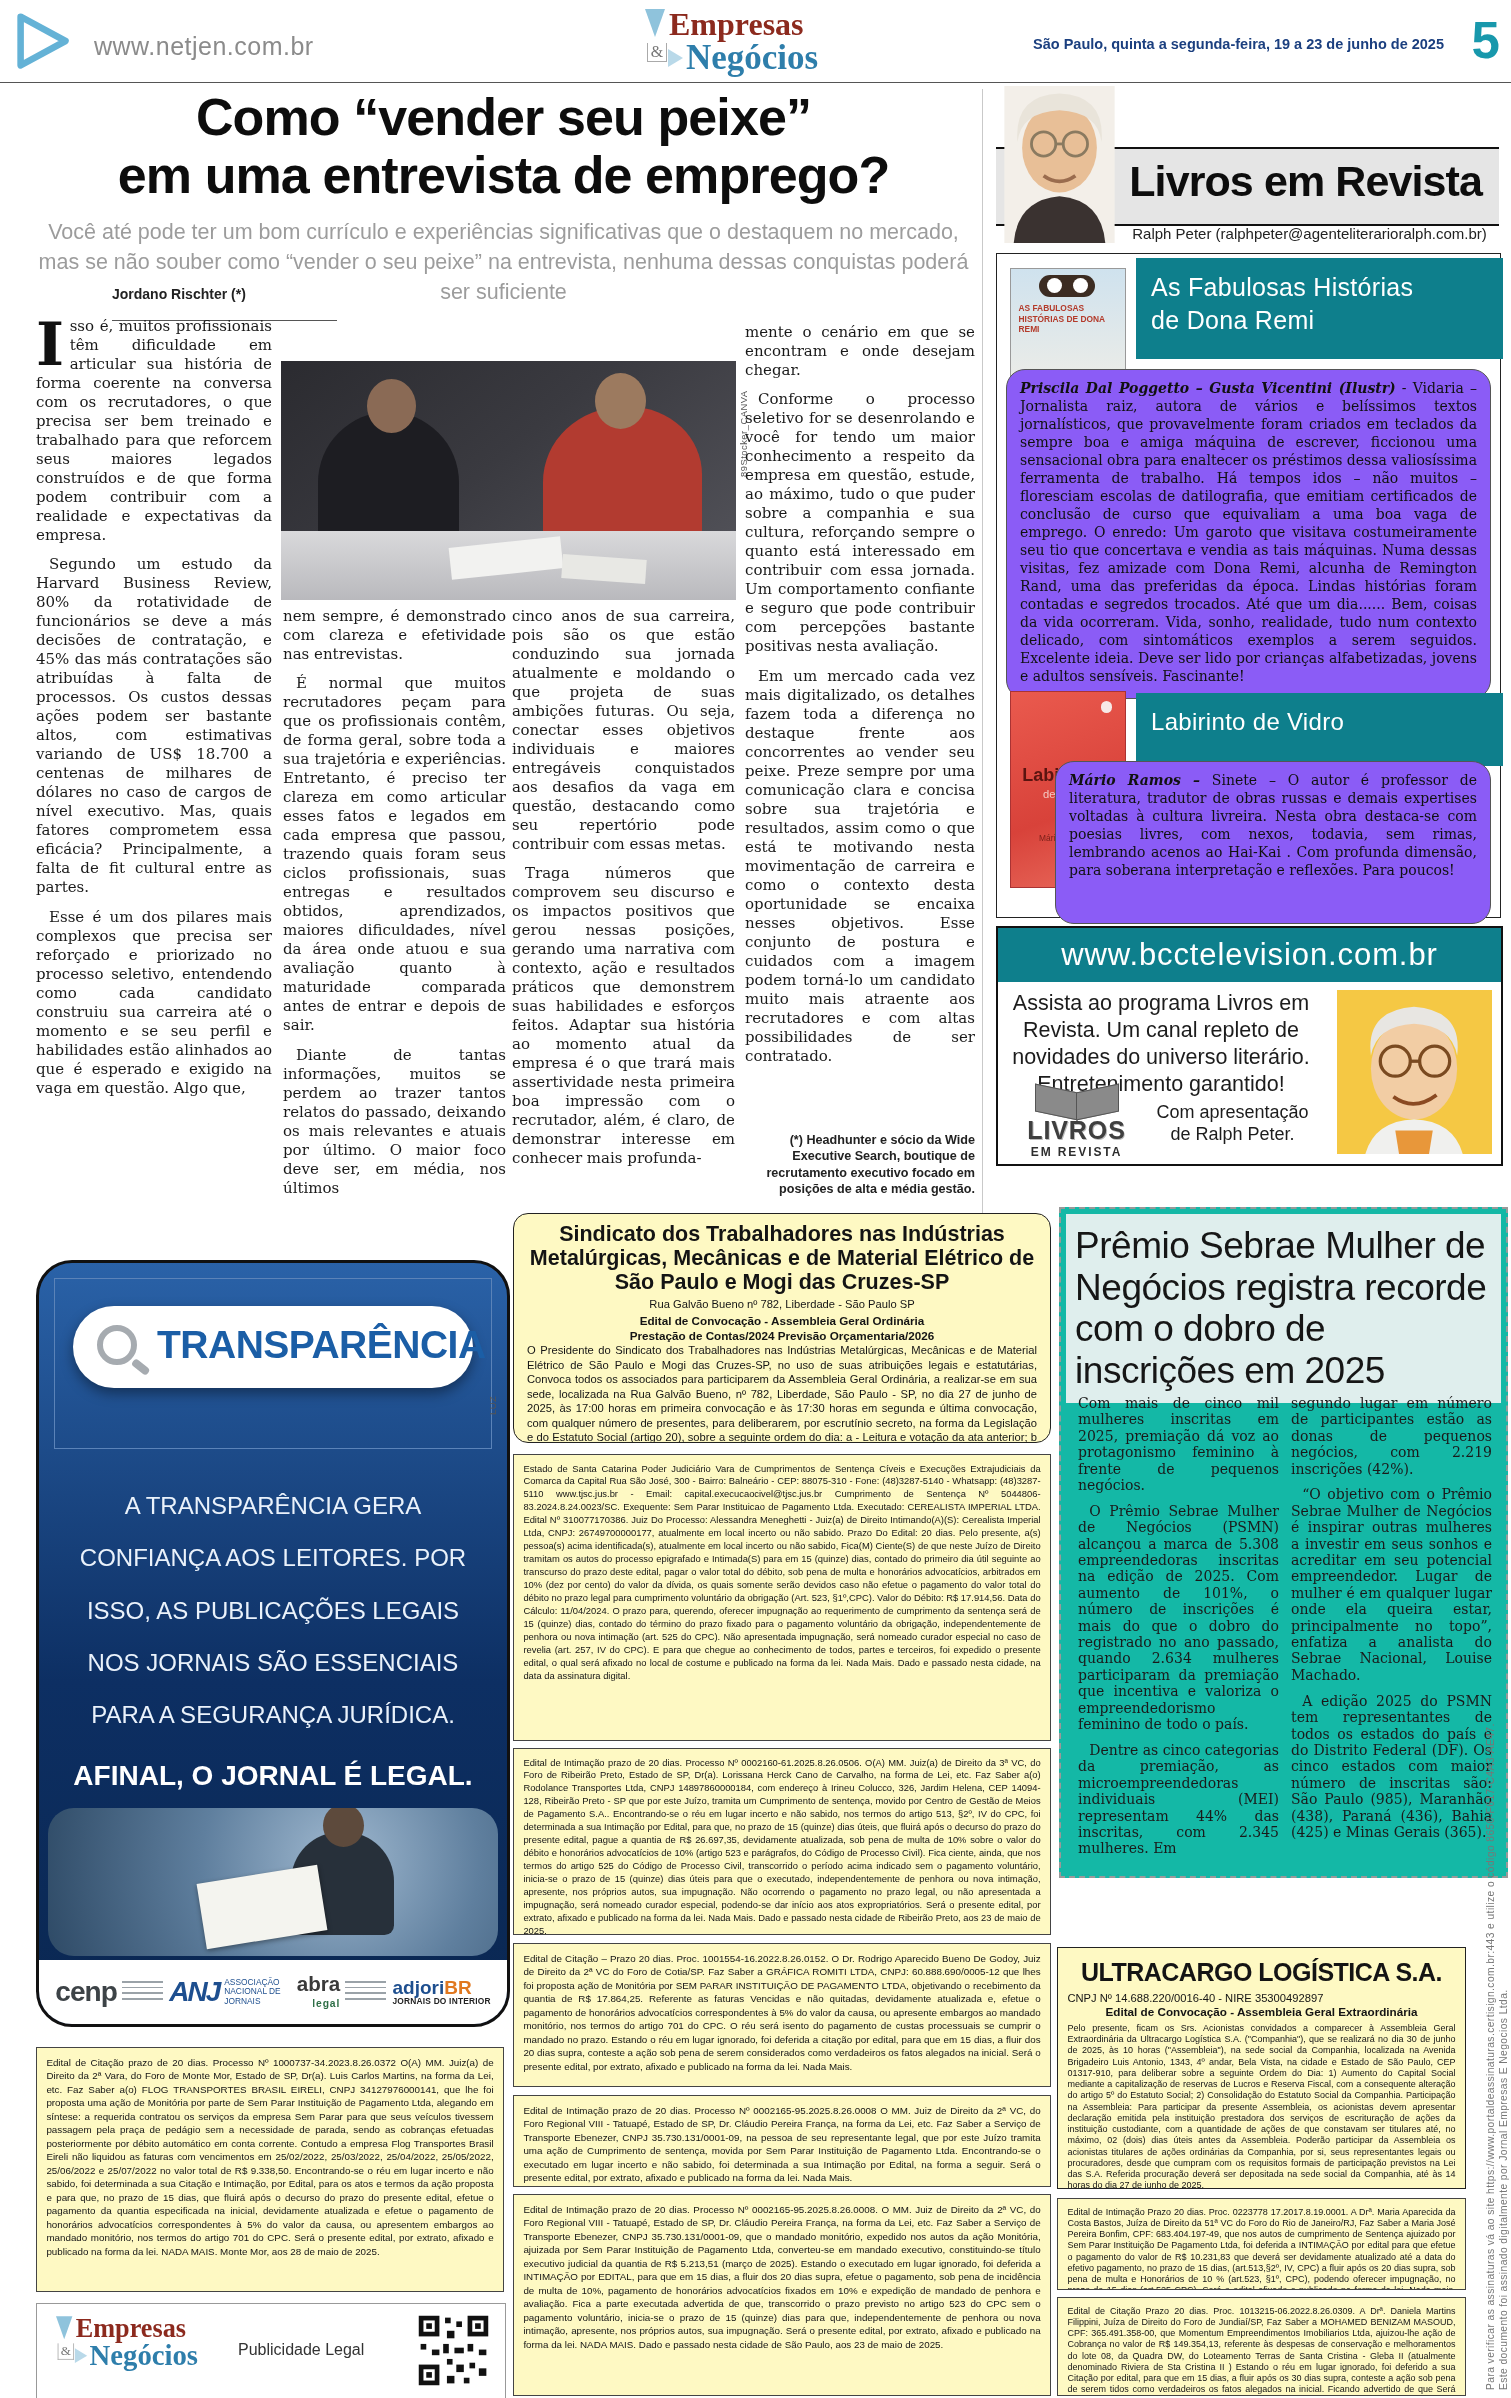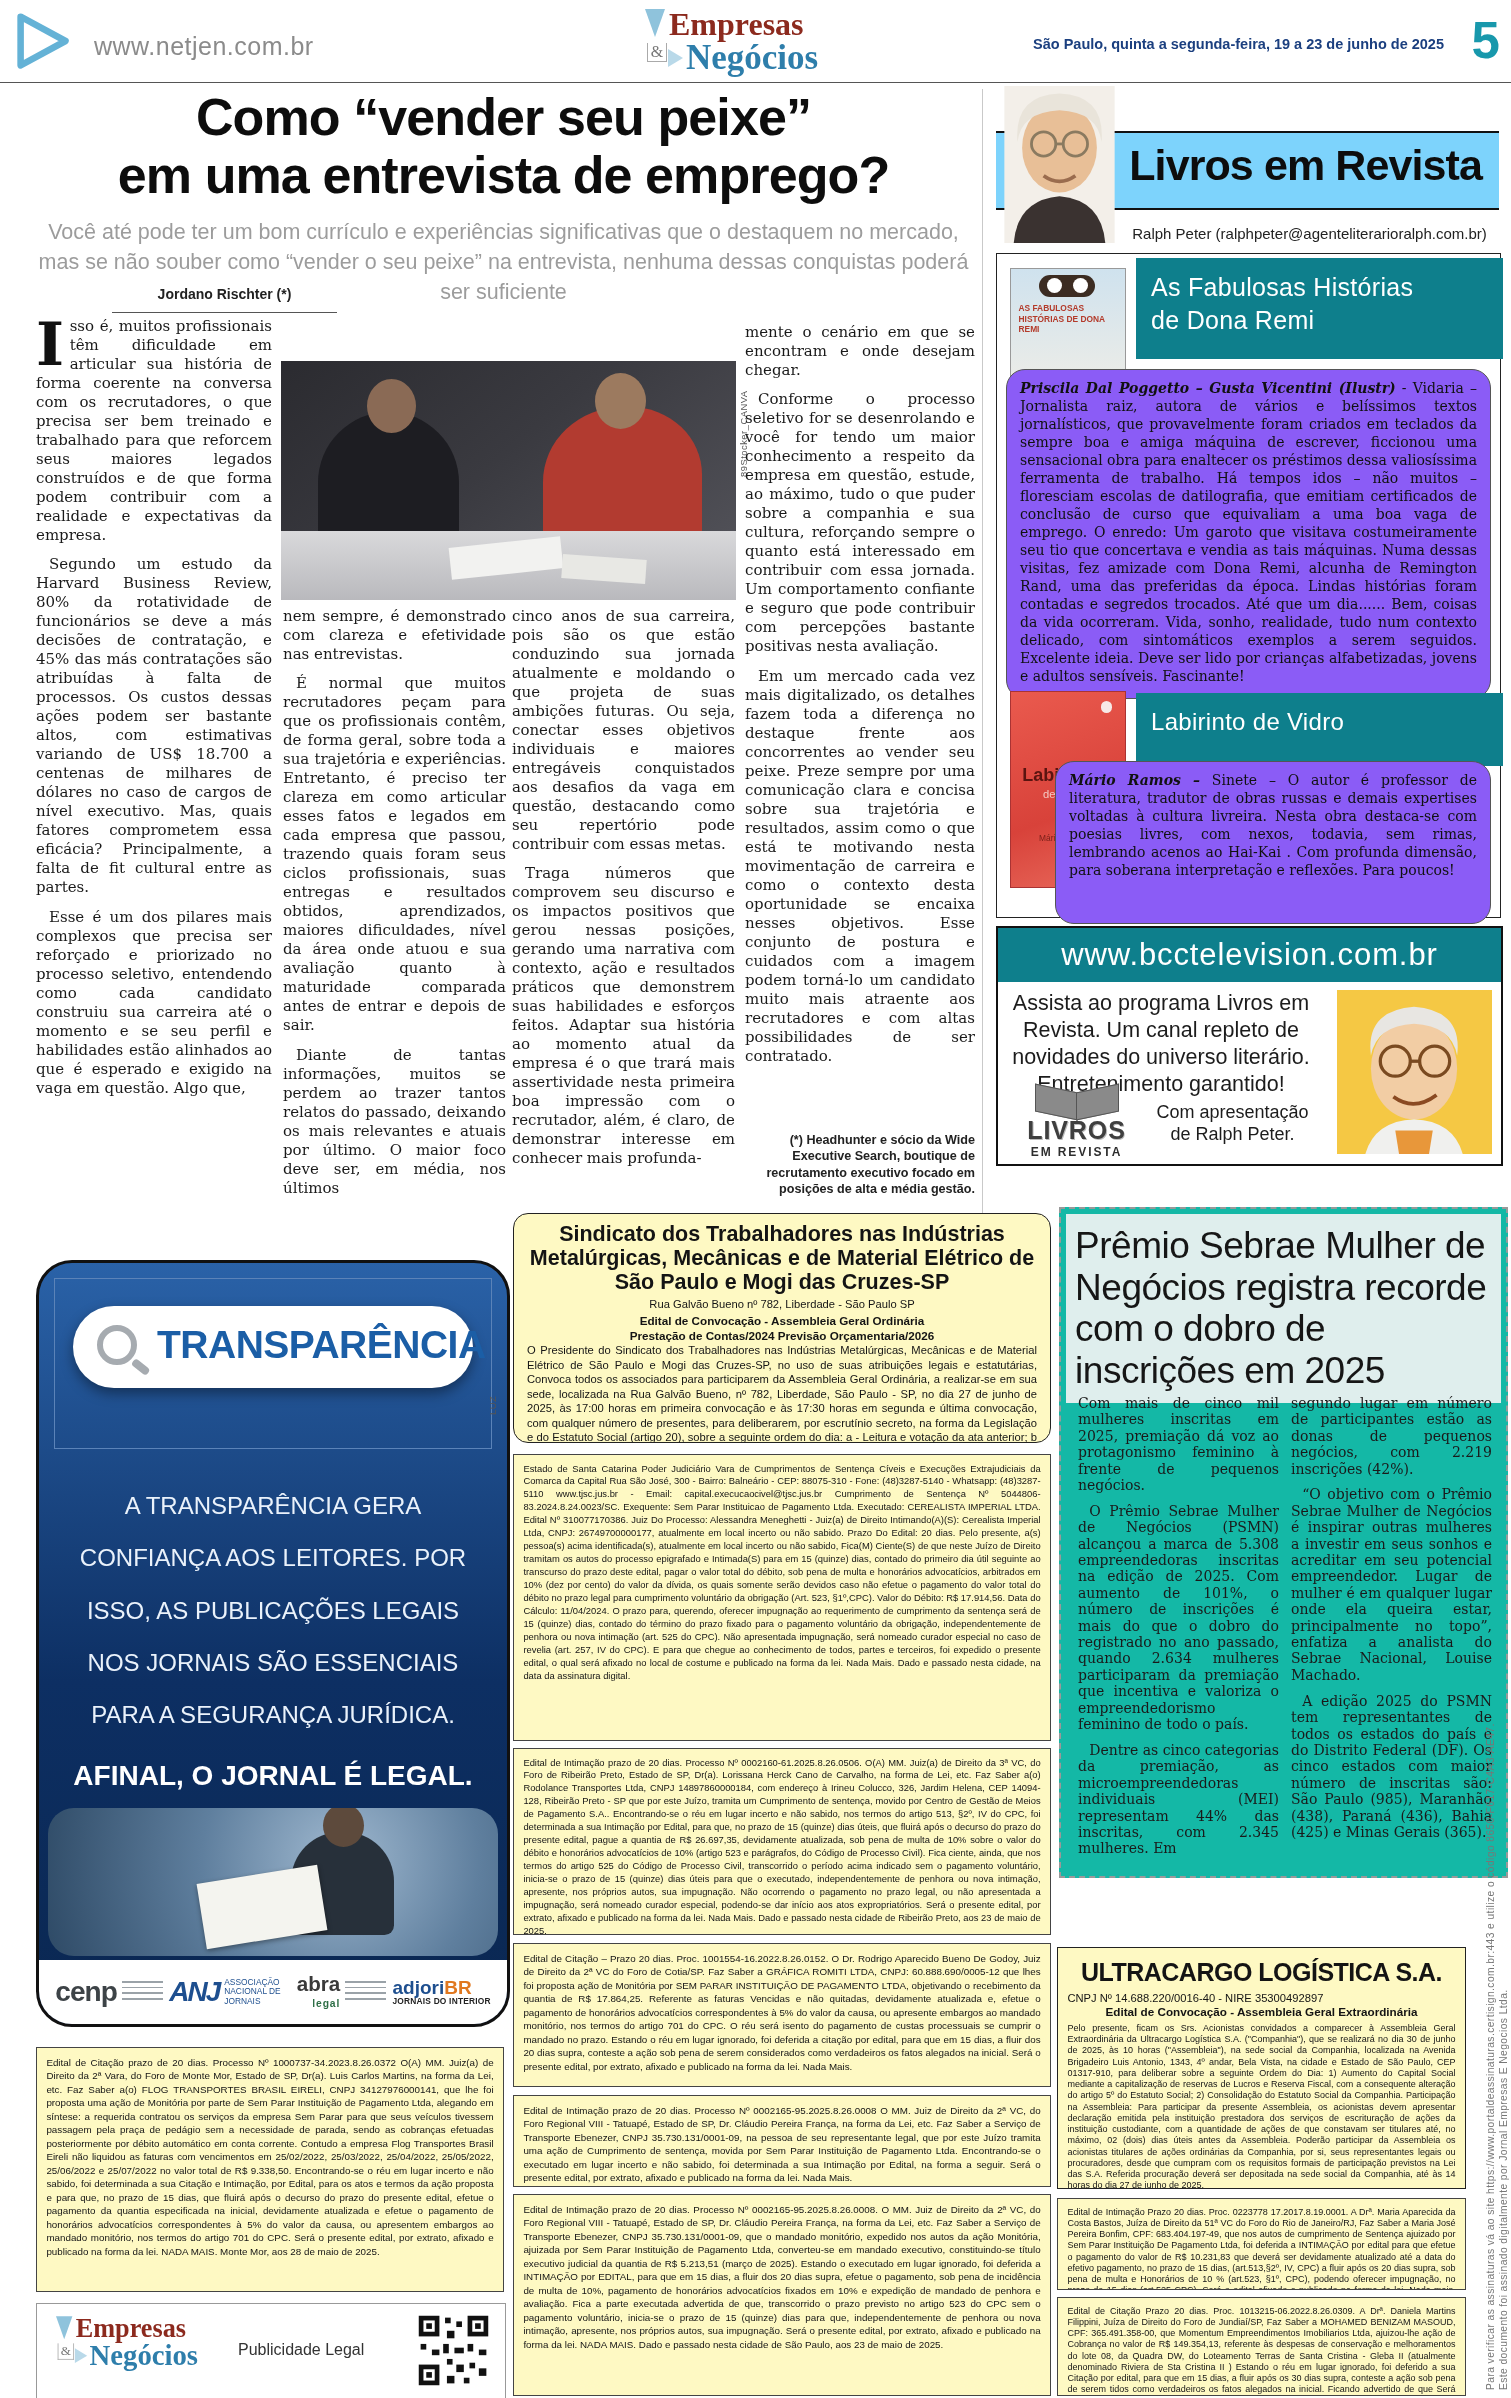--- a/index.html
+++ b/index.html
@@ -15,42 +15,42 @@
   .mast .w1{position:absolute;left:24px;top:0;font-size:32px;font-weight:bold;color:#8c2a1e;}
   .mast .amp{position:absolute;left:1.9px;top:37px;font-size:16px;color:#777;border:0.9px solid #aaa;border-top:none;padding:0 2.8px 0.9px 2.8px;}
   .mast .t2{position:absolute;left:22.5px;top:43px;width:0;height:0;border-top:9.4px solid transparent;border-bottom:9.4px solid transparent;border-left:15px solid #b9d9e9;}
   .mast .w2{position:absolute;left:41px;top:32px;font-size:35px;font-weight:bold;color:#2e7eab;}
   .dateline{right:67px;top:36px;font-size:14.5px;font-weight:bold;color:#1b3f7f;}
   .pagenum{right:11.2px;top:11.2px;font-size:51px;font-weight:bold;color:#1898ac;}
   
   .colrule{left:982px;top:89px;width:0.9px;height:1138px;background:#c9c9c9;}
   .headline{left:28px;top:88px;width:951px;text-align:center;font-size:52px;line-height:1.12;font-weight:600;letter-spacing:-0.9px;color:#0d0d0d;}
   .deck{left:28px;top:217px;width:951px;text-align:center;font-size:21.5px;line-height:1.4;color:#9c9c9c;}
-  .byline{left:112px;top:286px;width:225px;text-align:center;font-size:14px;font-weight:bold;color:#222;border-bottom:1.4px solid #555;padding-bottom:10px;}
+  .byline{left:112px;top:286px;width:225px;text-align:left;font-size:14px;font-weight:bold;color:#222;border-bottom:1.4px solid #555;padding-bottom:18px;}
   .acol{font-family:"DejaVu Serif",serif;font-size:15px;line-height:19px;text-align:justify;color:#1a1a1a;overflow:hidden;}
   .acol p{margin:0 0 10.3px 0;text-indent:13px;}
   .acol p:first-child{text-indent:0;}
   .dropcap p:first-child::first-letter{float:left;font-size:60px;line-height:47px;padding:3.7px 5.6px 0 0;font-weight:bold;color:#111;}
   .c1{left:36px;top:317px;width:236px;height:916px;}
   .c2{left:283px;top:607px;width:223px;height:626px;}
   .c3{left:512px;top:607px;width:223px;height:626px;}
   .c4{left:745px;top:323px;width:230px;height:796px;}
   .foot-note{left:745px;top:1132px;width:230px;text-align:right;font-size:12.6px;line-height:1.3;font-weight:bold;color:#222;}
   .aphoto{left:281px;top:361px;width:455px;height:239px;background:linear-gradient(140deg,#2b2b30 0%,#3a3a40 45%,#55555c 100%);overflow:hidden;}
   .aphoto .desk{position:absolute;left:0;bottom:0;width:100%;height:69px;background:linear-gradient(#d9d9db,#b9b9bd);}
   .aphoto .fig-l{position:absolute;left:37px;bottom:47px;width:141px;height:141px;background:#1d1d22;border-radius:50% 50% 7.5px 7.5px;}
   .aphoto .head-l{position:absolute;left:86px;bottom:167px;width:49px;height:54px;background:#8a6a55;border-radius:50%;}
   .aphoto .fig-r{position:absolute;right:34px;bottom:43px;width:159px;height:150px;background:#b23b30;border-radius:50% 45% 9.4px 9.4px;}
   .aphoto .head-r{position:absolute;right:90px;bottom:171px;width:51px;height:56px;background:#9c7a5f;border-radius:50%;}
   .aphoto .paper1{position:absolute;left:169px;bottom:26px;width:112px;height:32px;background:#f2f2f0;transform:rotate(-6deg);}
   .aphoto .paper2{position:absolute;left:281px;bottom:19px;width:84px;height:24px;background:#e8e8e4;transform:rotate(4deg);}
   .vcredit{font-size:9.4px;color:#555;writing-mode:vertical-rl;transform:rotate(180deg);letter-spacing:0.5px;}
   .credit-photo{left:738px;top:365px;height:112px;}
   
-  .lbanner{left:996px;top:131px;width:503px;height:75px;background:#7dd3fc;border-top:2.8px solid #111;border-bottom:2.8px solid #111;text-decoration:underline;}
+  .lbanner{left:996px;top:147px;width:503px;height:75px;background:#e5e5e5;border-top:2.8px solid #111;border-bottom:2.8px solid #111;text-decoration:underline;}
   .lbanner .t{position:absolute;right:17px;top:7.5px;font-size:43px;font-weight:bold;letter-spacing:-0.9px;color:#0d0d0d;}
   .ralph{left:1004px;top:86px;width:111px;height:157px;overflow:hidden;}
   .lbyline{left:1120px;top:225px;width:379px;text-align:center;font-size:15px;color:#222;}
   .lbooks{left:996px;top:253px;width:503px;height:663px;border:1.9px solid #222;background:#fff;}
   .cover1{left:1010px;top:268px;width:114px;height:199px;background:linear-gradient(#cfe2ee,#f3efe6 70%,#bcd6e4);border:0.9px solid #999;overflow:hidden;}
   .cover1 .tt{position:absolute;left:7.5px;top:34px;font-size:8.4px;font-weight:bold;color:#b33a2a;line-height:1.25;}
   .cover1 .eyes{position:absolute;left:28px;top:5.6px;width:56px;height:22.5px;background:#3c2c22;border-radius:11.2px;}
   .cover1 .eyes i{position:absolute;top:3.7px;width:15px;height:15px;background:#fff;border-radius:50%;}
   .cover1 .tw{position:absolute;left:5.6px;bottom:5.6px;width:101px;height:49px;background:#1b8a97;border-radius:5.6px;}
   .cover1 .tw i{position:absolute;left:7.5px;bottom:5.6px;width:86px;height:9.4px;background:radial-gradient(circle 2.8px,#fff 55%,transparent 60%) 0 0/9.4px 9.4px repeat-x;}

